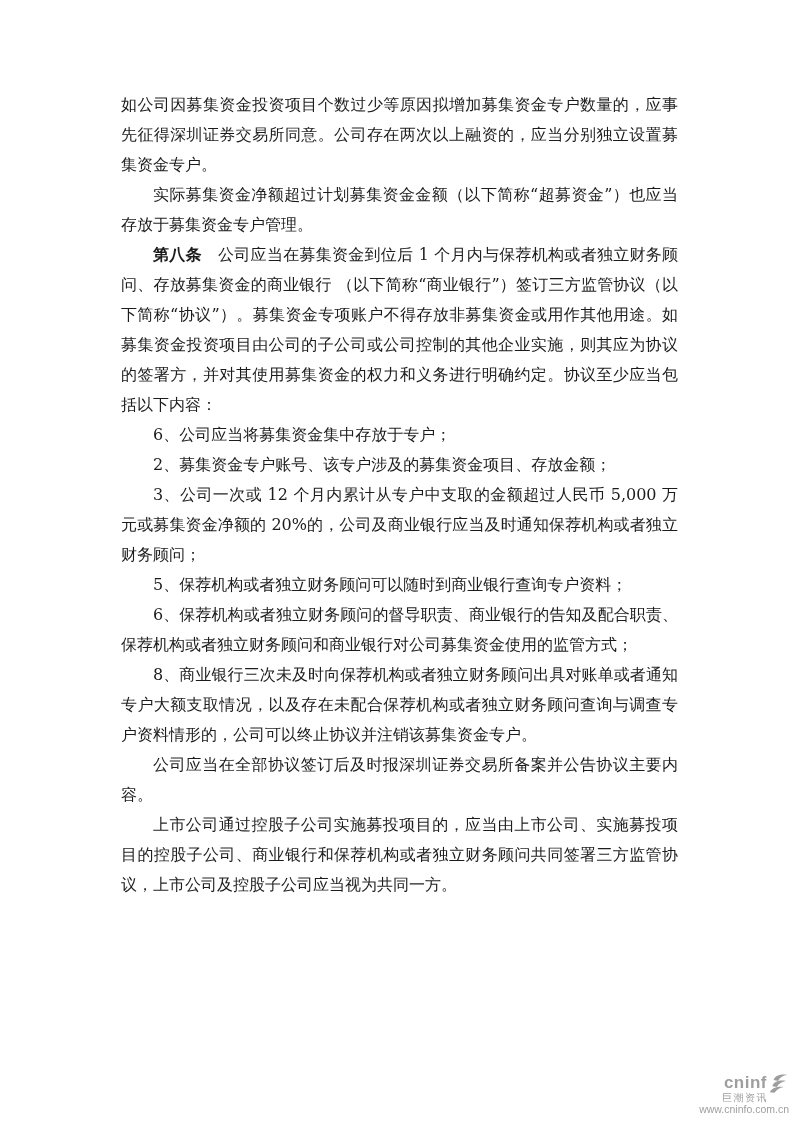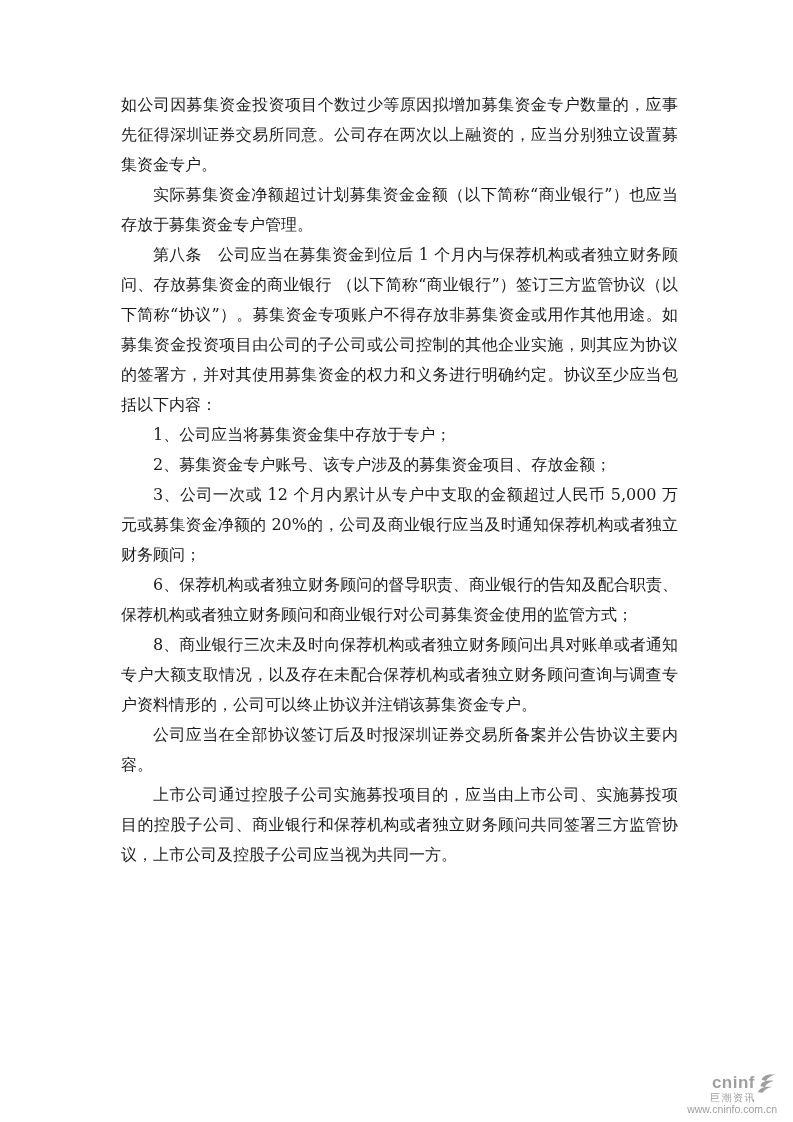--- a/index.html
+++ b/index.html
@@ -16,24 +16,24 @@
     left: 121px;
     top: 90px;
     width: 557px;
     font-size: 16px;
     line-height: 30px;
     color: #1c1c1c;
     text-align: justify;
   }
   .para { margin: 0; padding: 0; }
   .para.indent { text-indent: 2em; }
-  .para b { font-weight: 400; }
+  .para b { font-weight: 700; }
   .logo {
     position: absolute;
-    right: 16px;
+    right: 4px;
     bottom: 6px;
     color: #9e9e9e;
     font-family: "Liberation Sans", "DejaVu Sans", sans-serif;
     user-select: none;
   }
   .logo-row1 {
     display: flex;
     align-items: center;
     justify-content: flex-end;
     height: 20px;
@@ -60,25 +60,26 @@
     line-height: 13px;
   }
 </style>
 </head>
 <body>
 
 <div class="page">
 
   <div class="doc-body" id="doc-body">
       <p class="para">如公司因募集资金投资项目个数过少等原因拟增加募集资金专户数量的，应事先征得深圳证券交易所同意。公司存在两次以上融资的，应当分别独立设置募集资金专户。</p>
-      <p class="para indent">实际募集资金净额超过计划募集资金金额（以下简称“商业银行”）也应当存放于募集资金专户管理。</p>
+      <p class="para indent">实际募集资金净额超过计划募集资金金额（以下简称“超募资金”）也应当存放于募集资金专户管理。</p>
       <p class="para indent"><b>第八条</b>　公司应当在募集资金到位后 1 个月内与保荐机构或者独立财务顾问、存放募集资金的商业银行 （以下简称“商业银行”）签订三方监管协议（以下简称“协议”）。募集资金专项账户不得存放非募集资金或用作其他用途。如募集资金投资项目由公司的子公司或公司控制的其他企业实施，则其应为协议的签署方，并对其使用募集资金的权力和义务进行明确约定。协议至少应当包括以下内容：</p>
-      <p class="para indent">1、公司应当将募集资金集中存放于专户；</p>
+      <p class="para indent">6、公司应当将募集资金集中存放于专户；</p>
       <p class="para indent">2、募集资金专户账号、该专户涉及的募集资金项目、存放金额；</p>
       <p class="para indent">3、公司一次或 12 个月内累计从专户中支取的金额超过人民币 5,000 万元或募集资金净额的 20%的，公司及商业银行应当及时通知保荐机构或者独立财务顾问；</p>
+      <p class="para indent">5、保荐机构或者独立财务顾问可以随时到商业银行查询专户资料；</p>
       <p class="para indent">6、保荐机构或者独立财务顾问的督导职责、商业银行的告知及配合职责、保荐机构或者独立财务顾问和商业银行对公司募集资金使用的监管方式；</p>
       <p class="para indent">8、商业银行三次未及时向保荐机构或者独立财务顾问出具对账单或者通知专户大额支取情况，以及存在未配合保荐机构或者独立财务顾问查询与调查专户资料情形的，公司可以终止协议并注销该募集资金专户。</p>
       <p class="para indent">公司应当在全部协议签订后及时报深圳证券交易所备案并公告协议主要内容。</p>
       <p class="para indent">上市公司通过控股子公司实施募投项目的，应当由上市公司、实施募投项目的控股子公司、商业银行和保荐机构或者独立财务顾问共同签署三方监管协议，上市公司及控股子公司应当视为共同一方。</p>
     </div>
 
   <div class="logo">
     <div class="logo-row1">
       <span class="logo-text">cninf</span>
       <span class="swirl">

